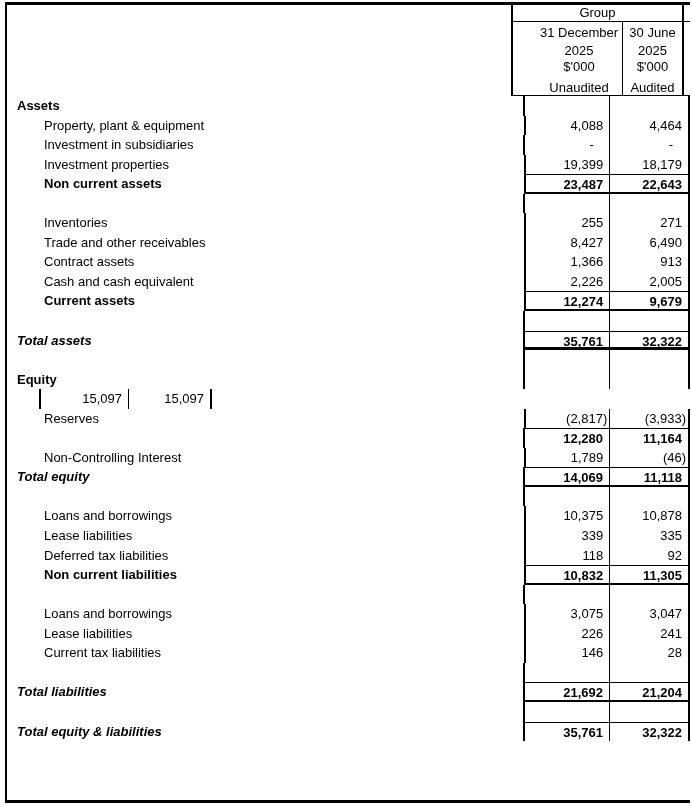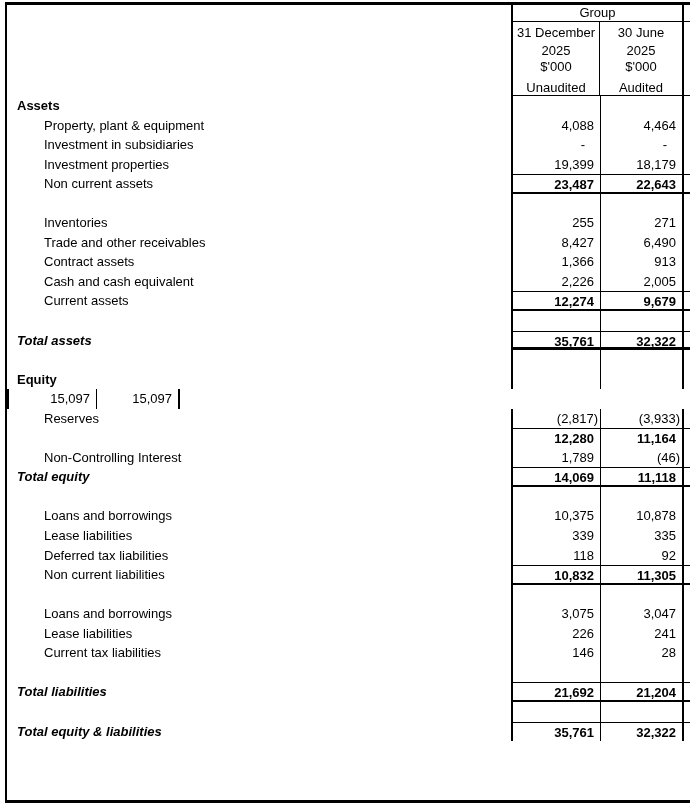--- a/index.html
+++ b/index.html
@@ -14,53 +14,53 @@
     position:absolute;left:5px;top:2px;
     width:685px;height:801px;
     box-sizing:border-box;
     border-top:3px solid #000;
     border-left:2px solid #000;
     border-bottom:3px solid #000;
     display:flex;flex-direction:column;
   }
   .cell{box-sizing:border-box;overflow:hidden;white-space:nowrap;}
   .lbl{width:504px;padding-left:10px;}
-  .c1{width:89px;border-left:2px solid #000;text-align:right;padding-right:6px;}
+  .c1{width:89px;border-left:2px solid #000;text-align:right;padding-right:6px;margin-left:32px;}
   .c2{width:84px;border-left:1px solid #000;border-right:2px solid #000;text-align:right;padding-right:6px;}
   .sliver{flex:1;}
 
   
   .hdr{display:flex;height:91px;flex:none;}
   .hdr-main{
     width:173px;box-sizing:border-box;
     border-left:2px solid #000;border-right:2px solid #000;border-bottom:1px solid #000;
     display:flex;flex-direction:column;
   }
   .hdr-group{height:17px;line-height:16px;text-align:center;border-bottom:1px solid #000;box-sizing:border-box;}
-  .hdr-cols{flex:1;display:flex;}
+  .hdr-cols{flex:1;display:flex;padding-left:23px;}
   .hcol{box-sizing:border-box;text-align:center;}
   .hcol.h1{width:87px;border-right:1px solid #000;}
   .hcol.h2{flex:1;}
   .h-date{height:20px;line-height:22px;}
   .h-year{height:17px;line-height:17px;}
   .h-unit{height:18px;line-height:15px;}
   .h-status{height:19px;line-height:22px;}
   .hdr-sliver{flex:1;display:flex;flex-direction:column;border-bottom:1px solid #000;box-sizing:border-box;}
   .hdr-sliver .frag{height:17px;border-bottom:1px solid #000;box-sizing:border-box;}
 
   
   .rows{flex:1;display:flex;flex-direction:column;}
   .row{display:flex;height:19.55px;flex:none;line-height:19.55px;}
   .row .num{font-variant-numeric:tabular-nums;}
   .num.neg{padding-right:2px;}
   .num.dash{padding-right:15px;}
 
   .k-section .lbl{font-weight:bold;}
   .k-item .lbl{padding-left:37px;}
-  .k-subtotal .lbl{padding-left:37px;font-weight:normal;}
+  .k-subtotal .lbl{padding-left:37px;font-weight:bold;}
   .k-subtotal .num,.k-net .num,.k-total .num,.k-totalthick .num,.k-totalend .num{font-weight:bold;}
   .k-total .lbl,.k-totalthick .lbl,.k-totalend .lbl{font-weight:bold;font-style:italic;}
 
   .k-subtotal .c1,.k-subtotal .c2,.k-subtotal .sliver,
   .k-total .c1,.k-total .c2,.k-total .sliver{
     border-top:1px solid #000;border-bottom:2px solid #000;
   }
   .k-net .c1,.k-net .c2,.k-net .sliver{border-top:1px solid #000;}
   .k-totalthick .c1,.k-totalthick .c2,.k-totalthick .sliver{
     border-top:1px solid #000;border-bottom:3px solid #000;

